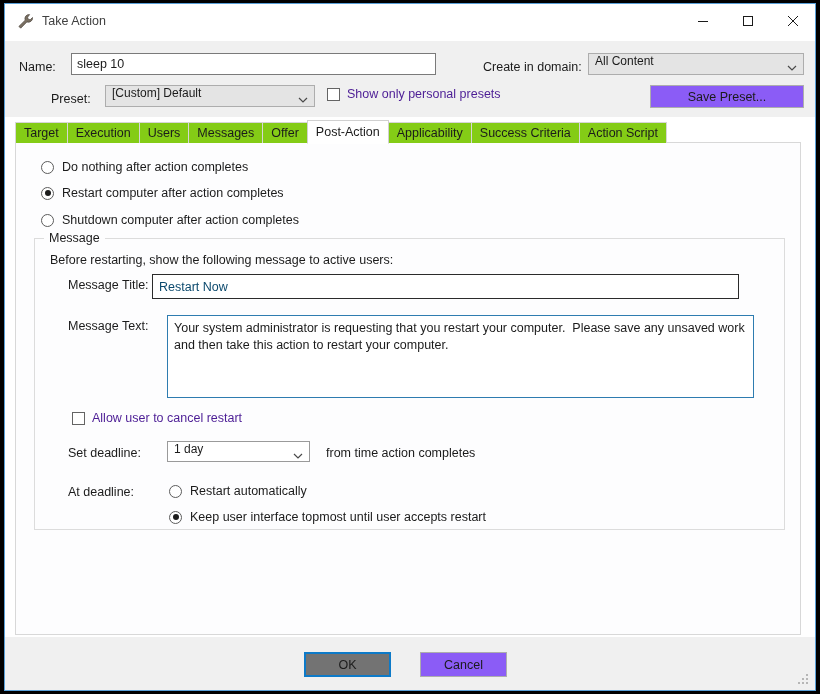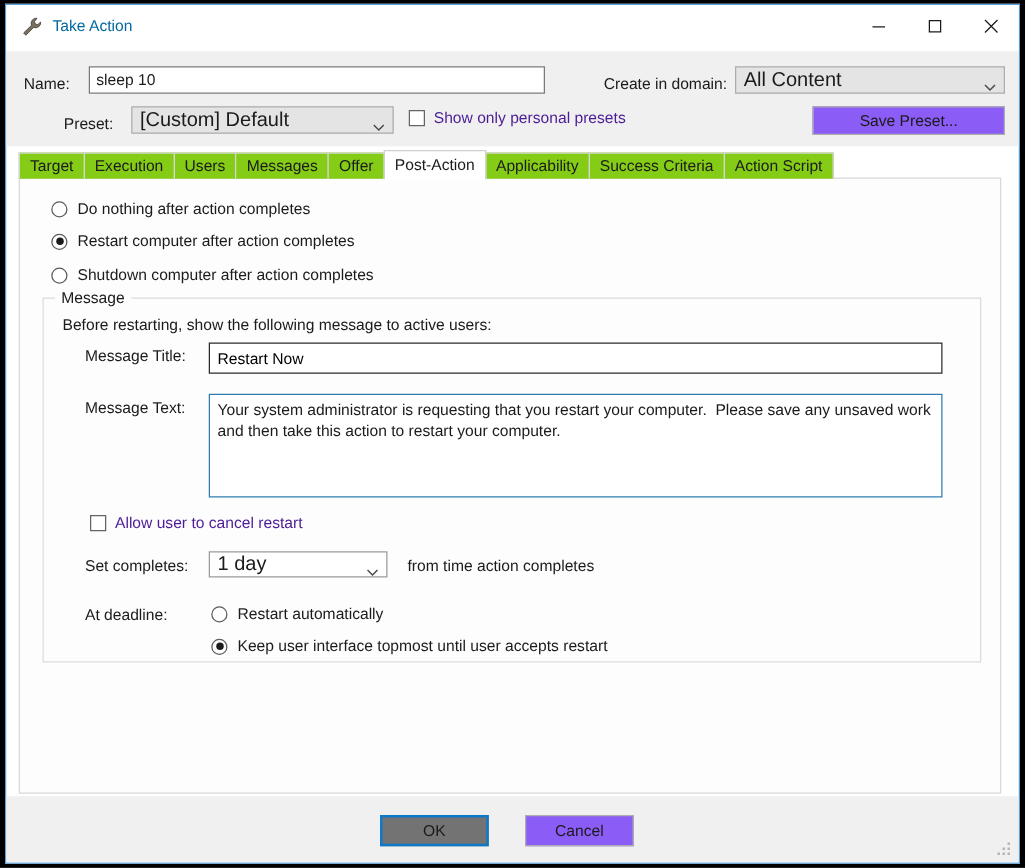--- a/index.html
+++ b/index.html
@@ -51,21 +51,21 @@
     display: flex;
     align-items: center;
     gap: 8px;
   }
   .wrench-icon {
     width: 17px; height: 17px;
     display: block;
   }
   .title-text {
     font-size: 12.5px;
-    color: #0369a1;
+    color: #404040;
     line-height: 17px;
     white-space: nowrap;
   }
   .title-buttons {
     position: absolute;
     right: 0; top: 0;
     display: flex;
     height: 34px;
   }
   .tbtn {
@@ -114,22 +114,22 @@
     outline: none;
   }
 
   .combo {
     position: absolute;
     box-sizing: border-box;
     background: #e4e4e4;
     border: 1px solid #adadad;
     height: 22px;
     display: flex;
-    align-items: flex-end;
-    font-size: 16px;
+    align-items: flex-start;
+    font-size: 12px;
     color: #1b1b1b;
     padding-left: 6px;
     padding-right: 20px;
     white-space: nowrap;
     overflow: hidden;
   }
   .combo .chev {
     position: absolute;
     right: 6px; top: 50%;
     transform: translateY(-50%);
@@ -284,28 +284,28 @@
     position: absolute;
     font-size: 12.5px;
     color: #1b1b1b;
     white-space: nowrap;
   }
   .msg-title-label { left: 52px; top: 135px; }
   .msg-text-label  { left: 52px; top: 176px; }
 
   .msg-title-input {
     position: absolute;
-    left: 151px; top: 131px;
+    left: 136px; top: 131px;
     width: 587px; height: 25px;
     background: #ffffff;
     border: 1px solid #2b2b2b;
     box-sizing: border-box;
     font-family: "Liberation Sans", sans-serif;
     font-size: 12.5px;
-    color: #000000;
+    color: #0c4a6e;
     padding: 0 6px;
     outline: none;
   }
   .msg-text-area {
     position: absolute;
     left: 151px; top: 172px;
     width: 587px; height: 83px;
     background: #ffffff;
     border: 1px solid #2e7cb0;
     box-sizing: border-box;
@@ -468,21 +468,21 @@
       <input class="msg-title-input" type="text" value="Restart Now" style="">
 
       <span class="fld-label msg-text-label">Message Text:</span>
       <textarea class="msg-text-area" style="">Your system administrator is requesting that you restart your computer.  Please save any unsaved work and then take this action to restart your computer.</textarea>
 
       <label class="chk-wrap allow-cancel">
         <span class="chk-box"></span>
         <span class="chk-label">Allow user to cancel restart</span>
       </label>
 
-      <span class="fld-label deadline-label">Set completes:</span>
+      <span class="fld-label deadline-label">Set deadline:</span>
       <div class="combo combo-white deadline-combo">
         <span>1 day</span>
         <span class="chev">
           <svg width="10" height="7" viewBox="0 0 10 7">
               <path d="M1 1.5L5 5.5L9 1.5" fill="none" stroke="#4a4a4a" stroke-width="1.2"></path>
             </svg>
         </span>
       </div>
       <span class="from-time">from time action completes</span>
 

